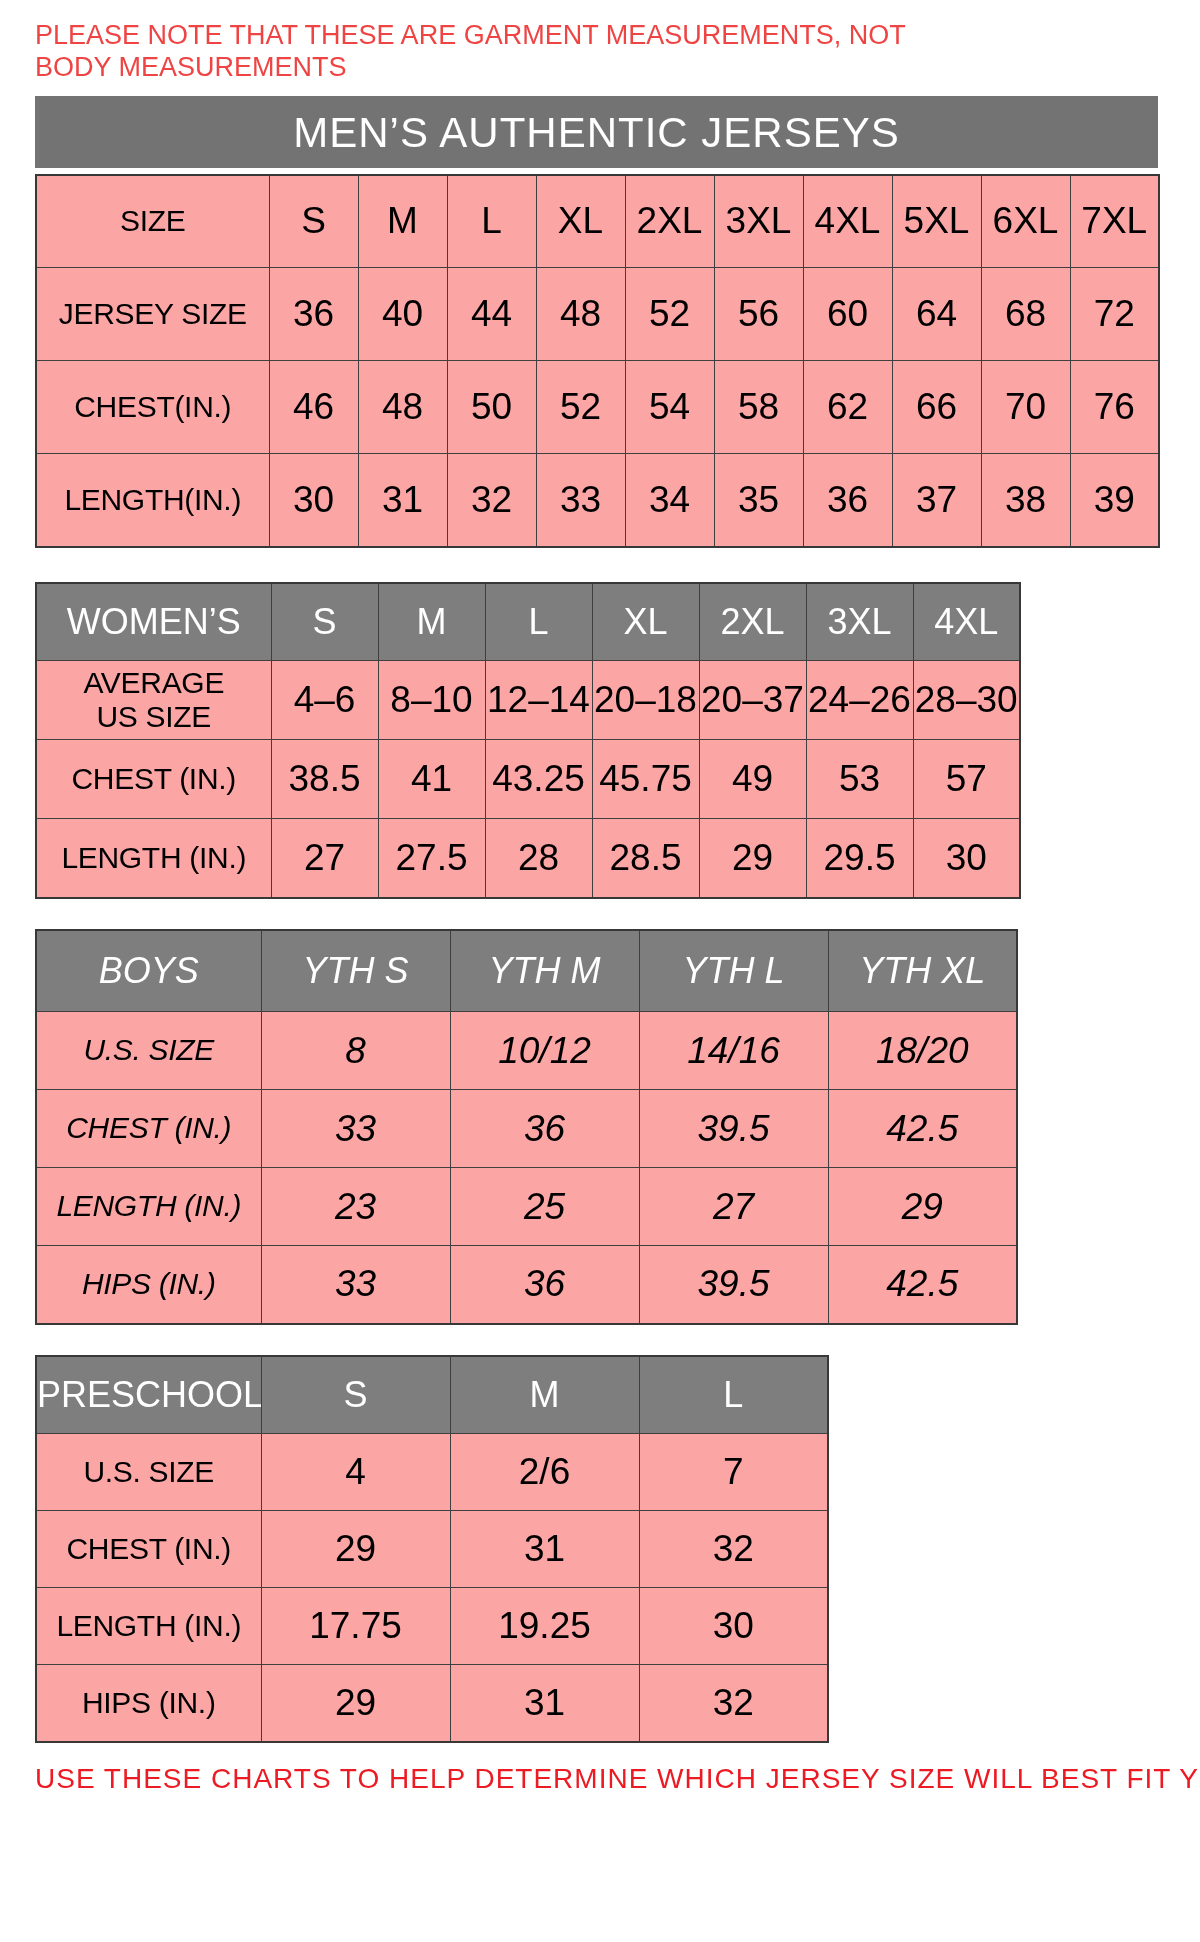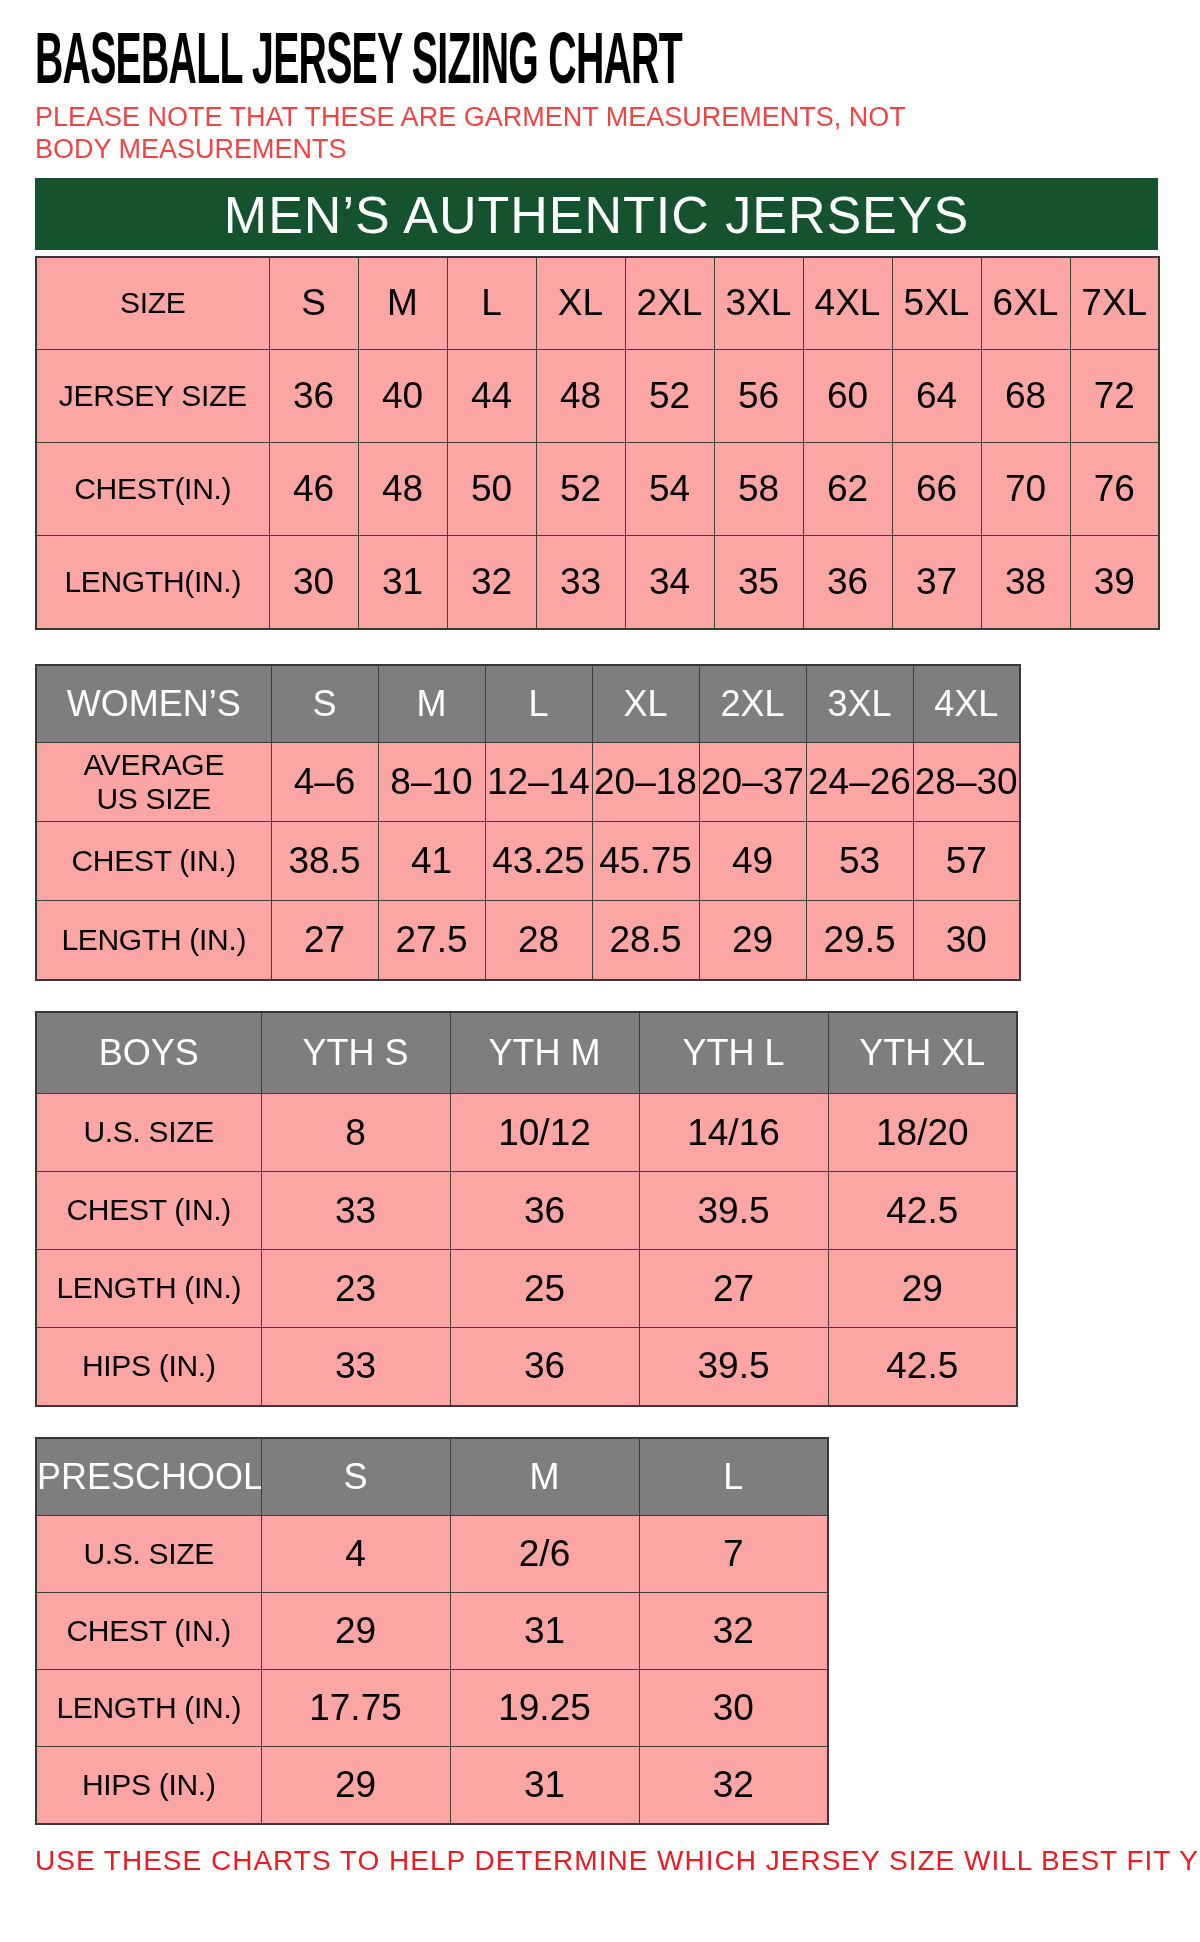--- a/index.html
+++ b/index.html
@@ -23,23 +23,23 @@
     max-width:920px; margin:8px 0 0 0;
   }
 
   .table-block { margin:0; }
   .tb-mens      { margin-top:12px; }
   .tb-womens    { margin-top:34px; }
   .tb-boys      { margin-top:30px; }
   .tb-preschool { margin-top:30px; }
 
   .banner {
-    background:#14532d; color:#fff; height:75px;
+    background:#737373; color:#fff; height:75px;
     display:flex; align-items:center; justify-content:center;
-    font-size:52px; letter-spacing:1px;
+    font-size:42px; letter-spacing:1px;
     box-shadow: inset 0 -3px 0 #ffffff;
     margin-bottom:3px;
   }
 
   table.chart {
     border-collapse:collapse; table-layout:fixed;
     border:2.5px solid #383838; background:#fca5a5;
   }
   .chart th, .chart td {
     border:1.6px solid #3f3f3f; padding:0;
@@ -59,23 +59,20 @@
   .footer {
     color:#ec1b23; font-size:28px; letter-spacing:1px;
     margin-top:20px; white-space:nowrap;
   }
 </style>
 </head>
 <body>
 
 <div class="content">
 
-  <div class="title-wrap">
-    <h1 class="title">BASEBALL JERSEY SIZING CHART</h1>
-  </div>
 
   <div class="note">PLEASE NOTE THAT THESE ARE GARMENT MEASUREMENTS, NOT BODY MEASUREMENTS</div>
 
   <div class="table-block tb-mens">
       <div class="banner" style="width: 1123px;">MEN’S AUTHENTIC JERSEYS</div>
       <table class="chart" style="width: 1123px;">
         <colgroup>
           <col style="width: 233px;">
           <col style="width: 89px;">
           <col style="width: 89px;">
@@ -197,21 +194,21 @@
             <td>28</td>
             <td>28.5</td>
             <td>29</td>
             <td>29.5</td>
             <td>30</td>
           </tr>
         </tbody>
       </table>
     </div>
   <div class="table-block tb-boys">
-      <table class="chart" style="width: 981px;">
+      <table class="chart" style="width: 981px; font-style: italic;">
         <colgroup>
           <col style="width: 225px;">
           <col style="width: 189px;">
           <col style="width: 189px;">
           <col style="width: 189px;">
           <col style="width: 189px;">
         </colgroup>
         <thead>
           <tr style="height: 82px;">
             <th>BOYS</th>

